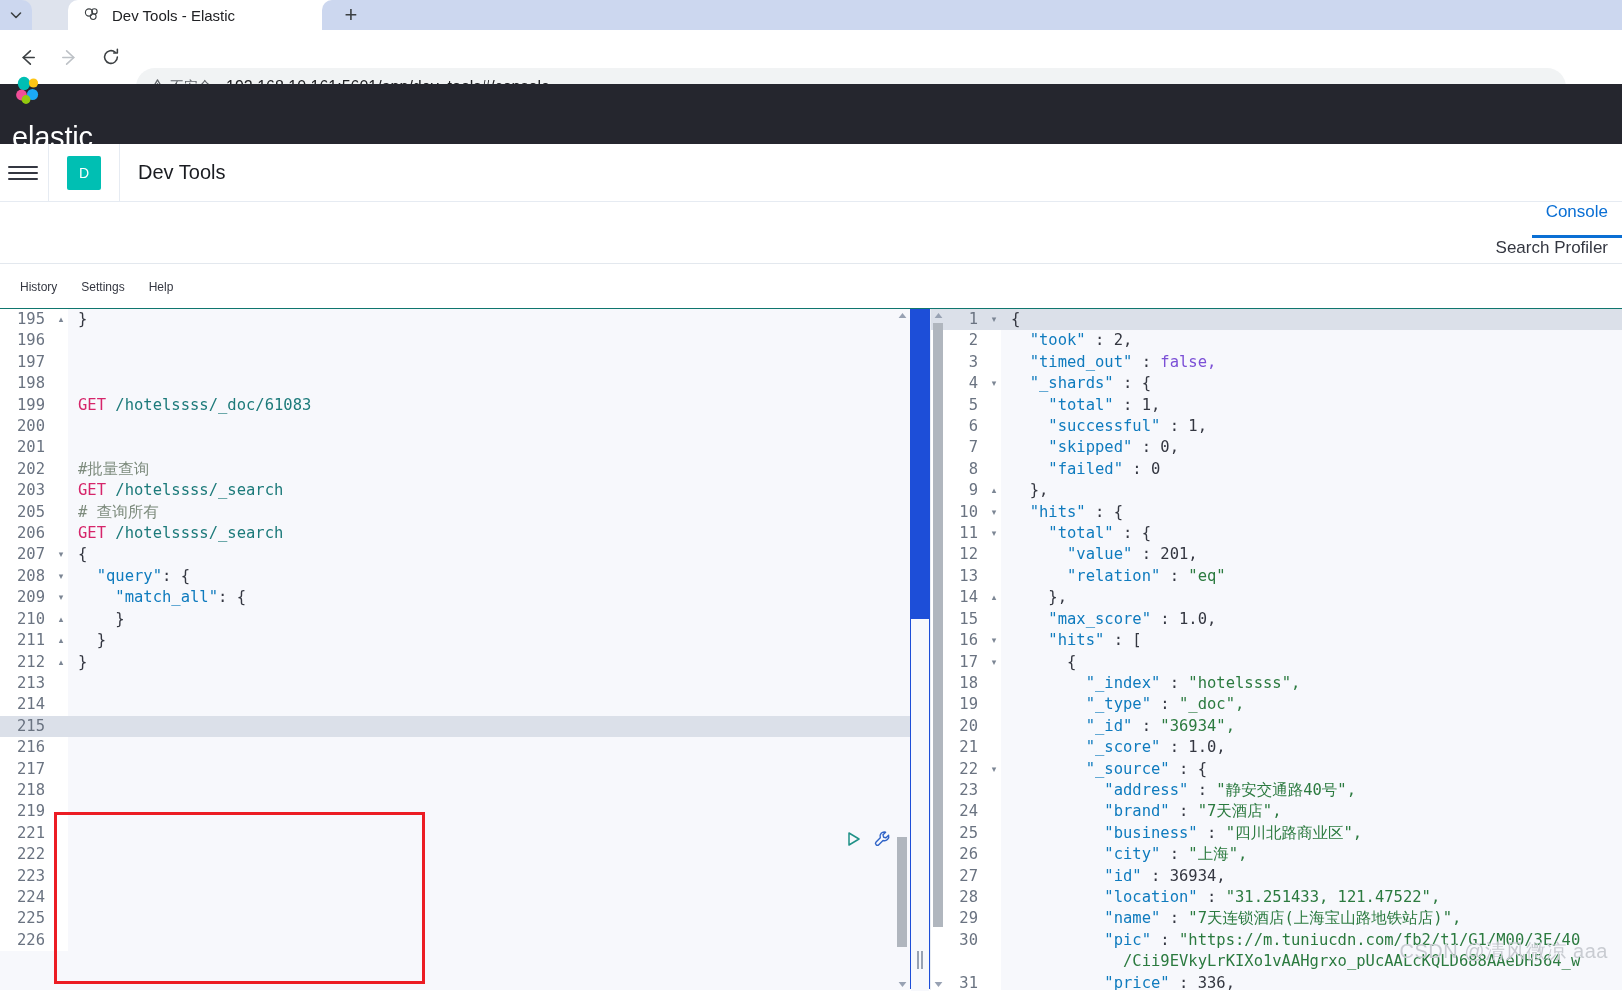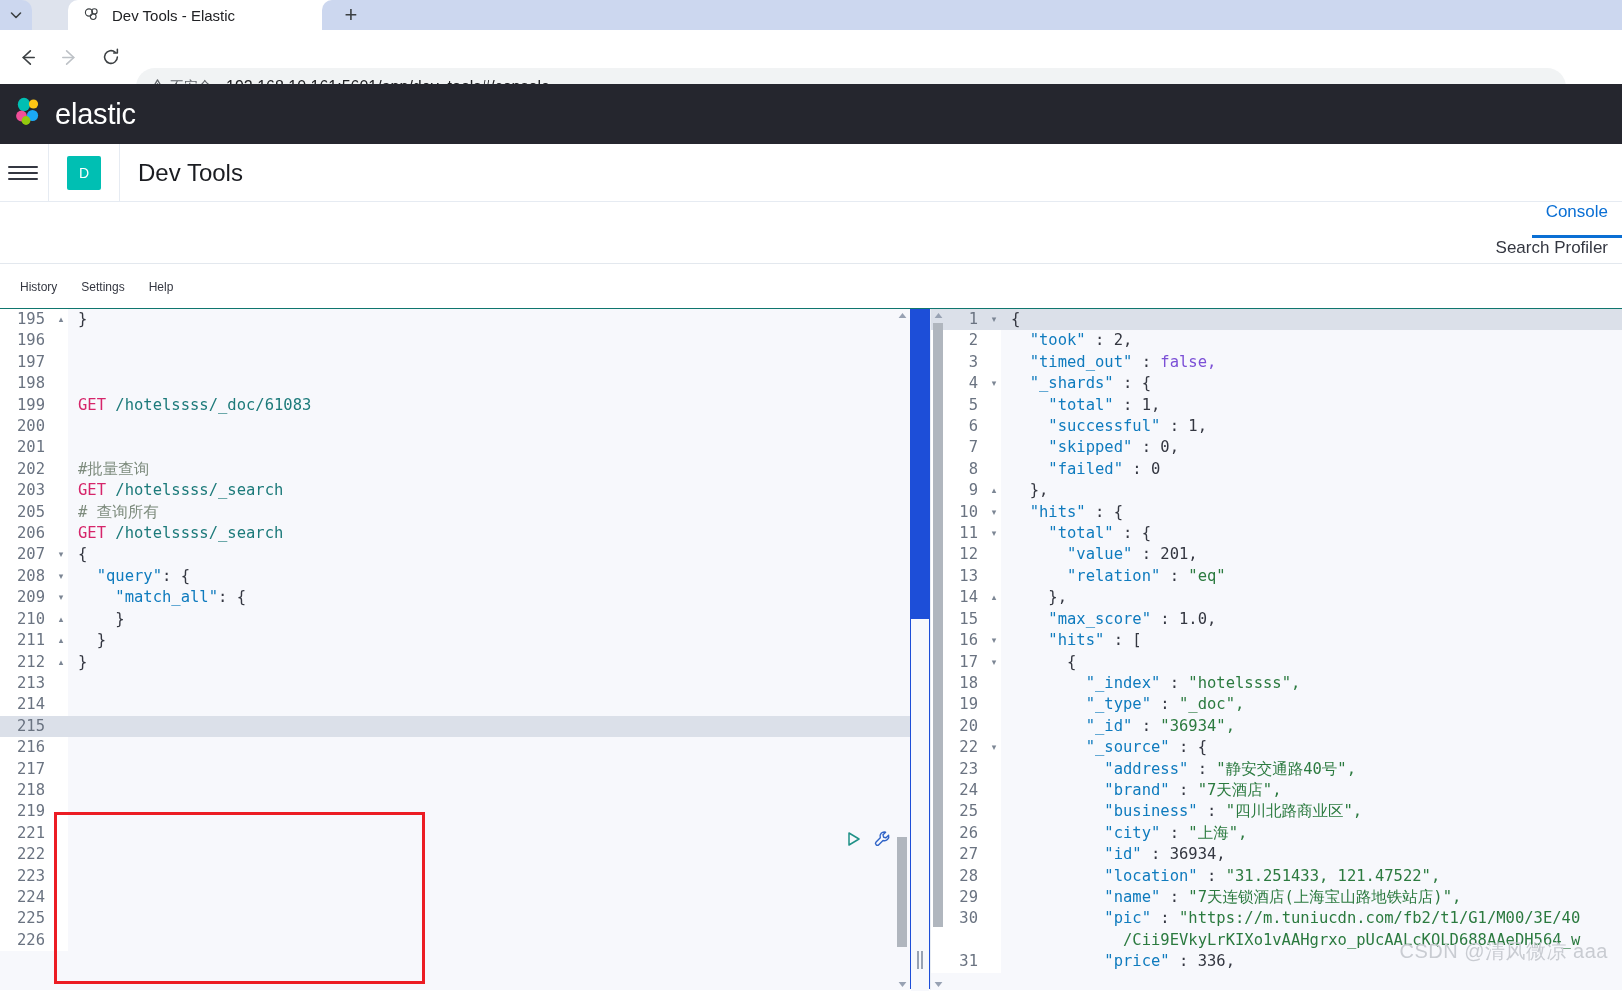--- a/index.html
+++ b/index.html
@@ -73,21 +73,21 @@
   }
   .omni-url { font-size: 16px; color: #202124; white-space: nowrap; }
 
   
   .elastic-header {
     position: absolute; top: 84px; left: 0; width: 1622px; height: 60px;
     background: #25262e;
     display: flex; align-items: center;
   }
   .elastic-logo-wrap {
-    display: flex; align-items: center; margin-left: 12px; gap: 9px;
+    display: flex; align-items: flex-start; margin-left: 12px; gap: 9px; flex-direction: column;
   }
   .elastic-wordmark {
     color: #ffffff; font-size: 29px; letter-spacing: -0.2px;
   }
   .global-search {
     position: absolute; left: 692px; top: 95px;
     width: 484px; height: 37px;
     border: 1px solid #555a64; border-radius: 3px;
     background: #25262e;
     display: flex; align-items: center; padding: 0 12px; gap: 11px;
@@ -106,21 +106,21 @@
     width: 30px; height: 30px; margin-left: 8px; margin-right: 10px;
     display: flex; flex-direction: column; justify-content: center; gap: 4px;
   }
   .hamburger i { display:block; height: 2px; background: #343741; border-radius: 1px; }
   .hdr-sep { width:1px; height: 58px; background: #e6ebf2; }
   .space-avatar {
     width: 34px; height: 34px; background: #00bfb3; color: #fff;
     display:flex; align-items:center; justify-content:center;
     font-size: 14px; border-radius: 2px; margin: 0 18px;
   }
-  .app-title { font-size: 24px; color: #1a1c21; margin-left: 18px; }
+  .app-title { font-size: 20px; color: #1a1c21; margin-left: 18px; }
 
   
   .tabs-row {
     position: absolute; top: 202px; left: 0; width: 1622px; height: 62px;
     background: #ffffff; border-bottom: 1px solid #e3e8ee;
     display: flex; align-items: flex-end; padding-left: 10px; flex-direction: column;
   }
   .tab-item {
     position: relative; padding: 0 14px 16px 14px;
     font-size: 17px; color: #343741; display: flex; align-items: center; gap: 12px;
@@ -644,20 +644,25 @@
             <td class="ln">19</td>
             <td class="fold"></td>
             <td class="code"><span class="k-key">        "_type"</span><span class="k-punct"> : </span><span class="k-str">"_doc",</span></td>
           </tr>
           <tr class="row">
             <td class="ln">20</td>
             <td class="fold"></td>
             <td class="code"><span class="k-key">        "_id"</span><span class="k-punct"> : </span><span class="k-str">"36934",</span></td>
           </tr>
           <tr class="row">
+            <td class="ln">21</td>
+            <td class="fold"></td>
+            <td class="code"><span class="k-key">        "_score"</span><span class="k-punct"> : </span><span class="k-num">1.0,</span></td>
+          </tr>
+          <tr class="row">
             <td class="ln">22</td>
             <td class="fold">▾</td>
             <td class="code"><span class="k-key">        "_source"</span><span class="k-punct"> : {</span></td>
           </tr>
           <tr class="row">
             <td class="ln">23</td>
             <td class="fold"></td>
             <td class="code"><span class="k-key">          "address"</span><span class="k-punct"> : </span><span class="k-str">"静安交通路40号",</span></td>
           </tr>
           <tr class="row">

